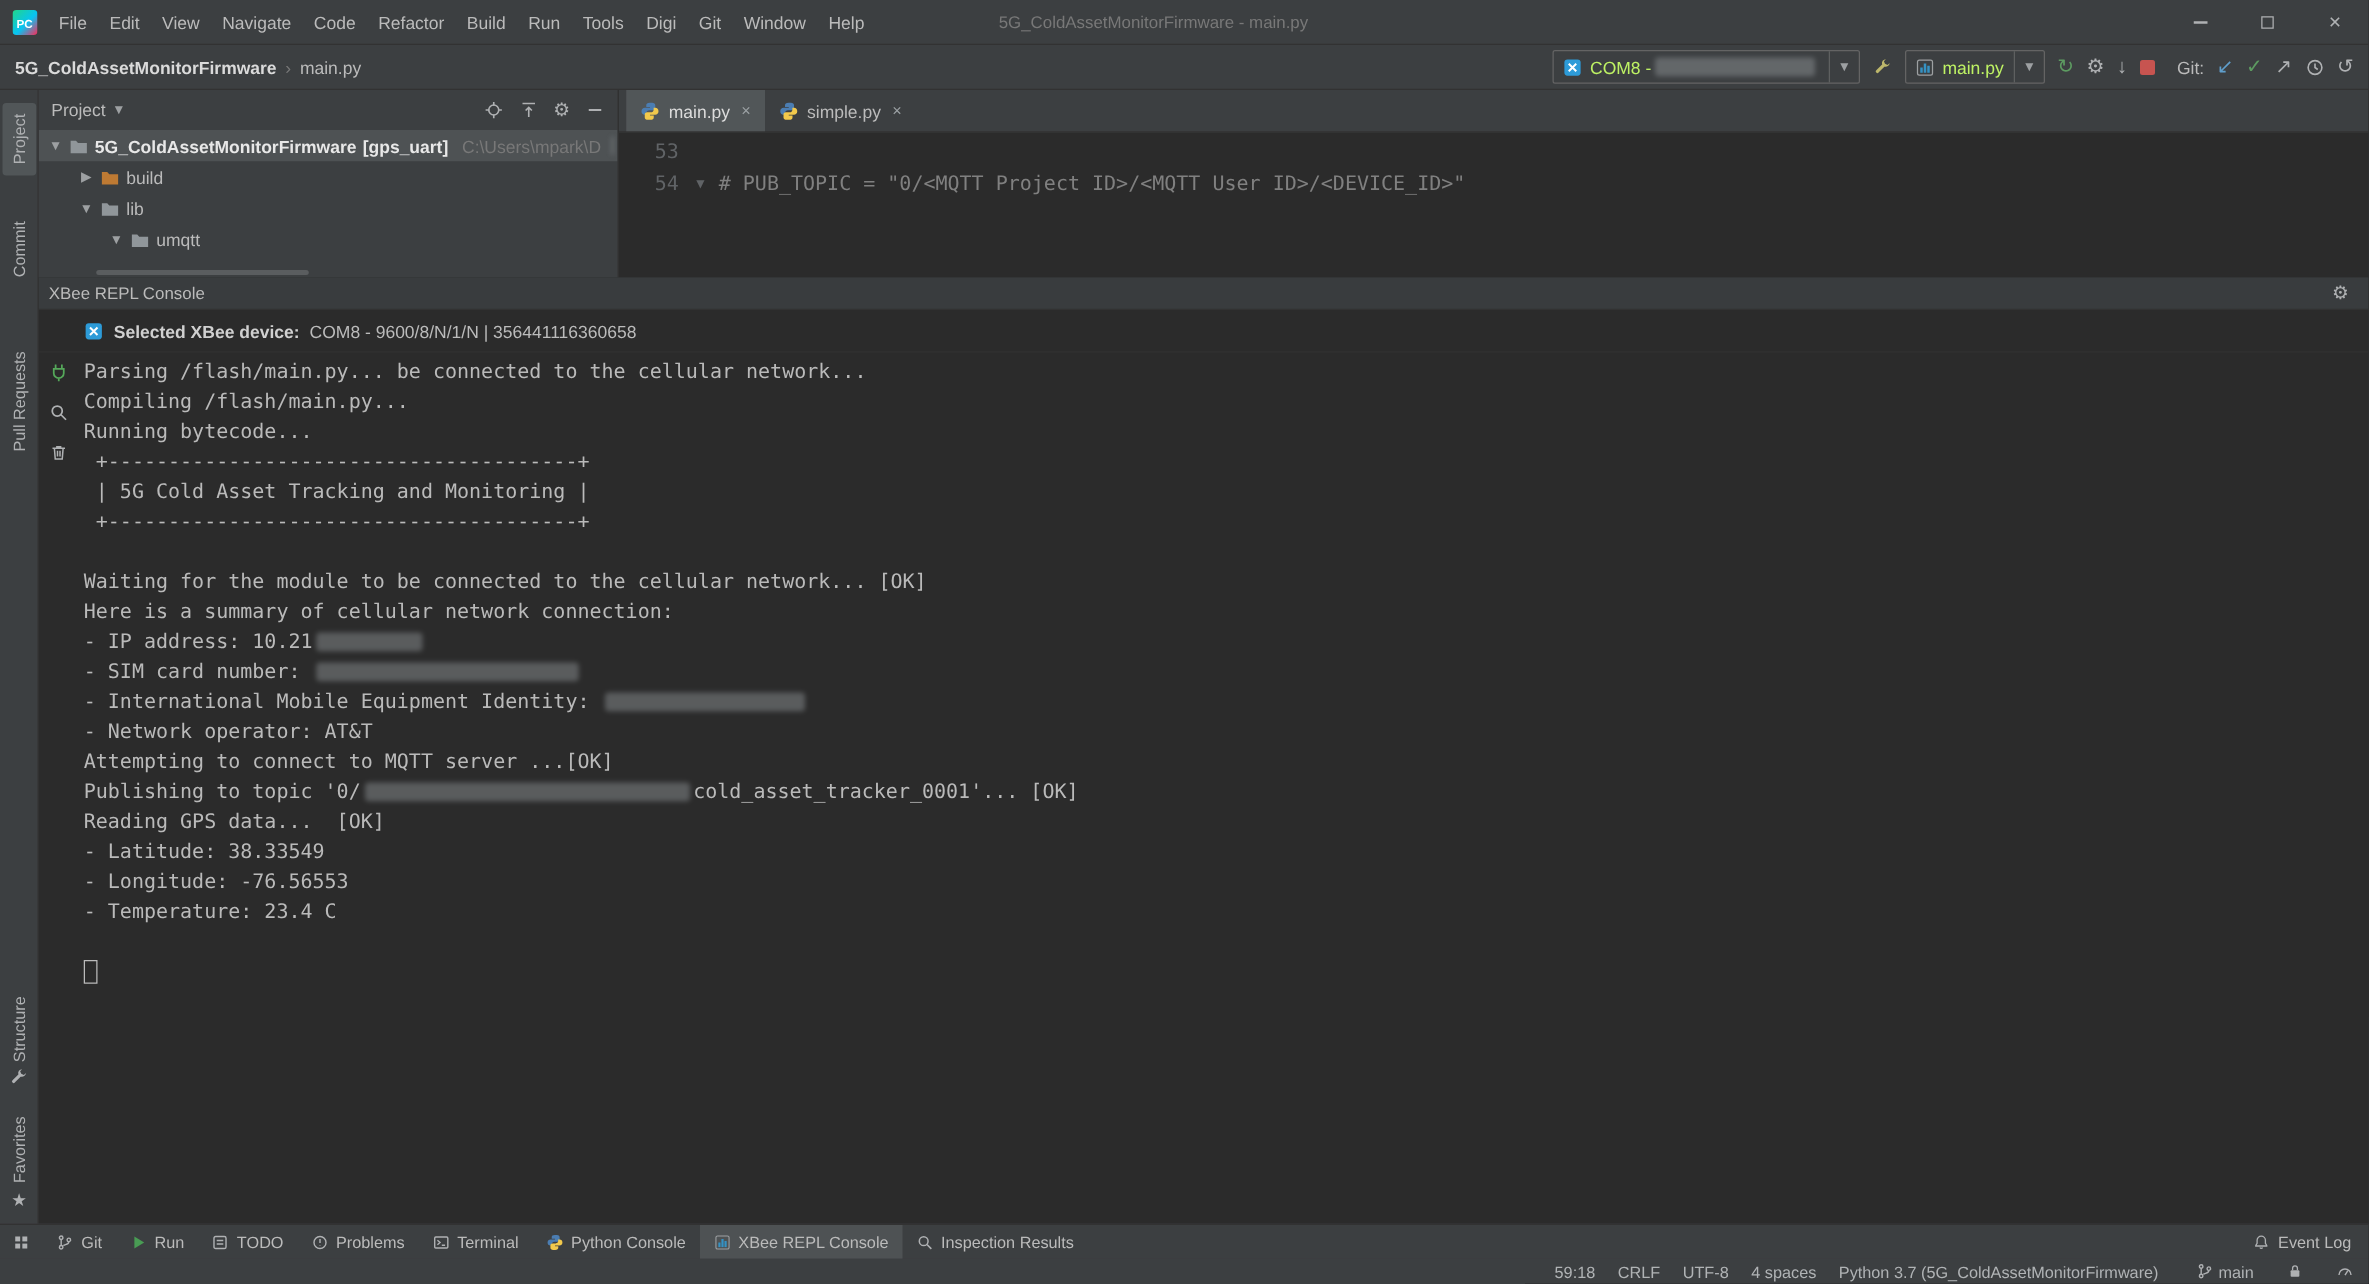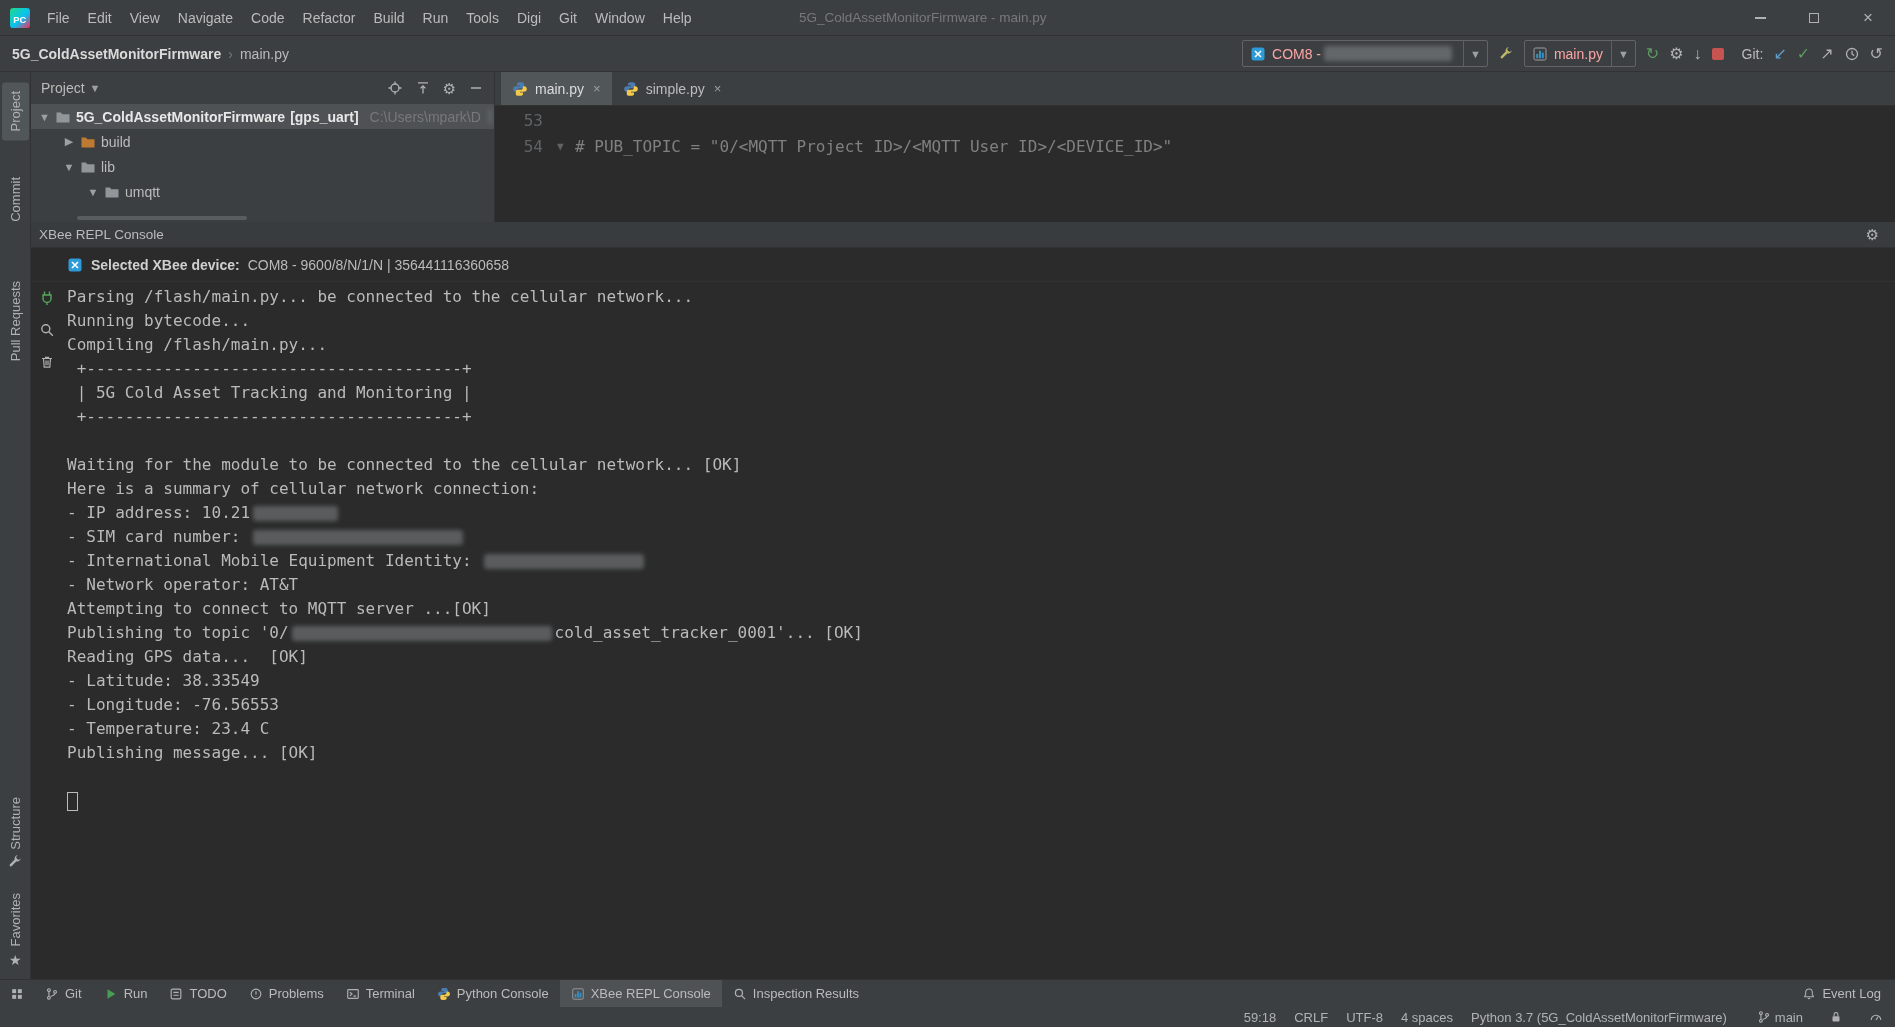--- a/index.html
+++ b/index.html
@@ -37,21 +37,21 @@
   .navbar { position:absolute; top:36px; left:0; right:0; height:36px;
             background:#3c3f41; border-bottom:1px solid #323232;
             display:flex; align-items:center; padding:0 12px; }
   .breadcrumb { display:flex; align-items:center; gap:7px; white-space:nowrap; }
   .crumb-root { color:#dadada; font-weight:bold; }
   .crumb-sep { color:#787878; }
   .crumb { color:#bbbbbb; }
   .navbar-right { margin-left:auto; display:flex; align-items:center; gap:10px; }
   .combo { height:27px; border:1px solid #646464; border-radius:2px;
            display:flex; align-items:center; padding-left:7px; background:#3c3f41; }
-  .combo-label { margin-left:6px; white-space:nowrap; color:#fca5a5; }
+  .combo-label { margin-left:6px; white-space:nowrap; color:#bef264; }
   .combo-arrow { border-left:1px solid #5e6060; margin-left:8px; padding:0 6px;
                  align-self:stretch; display:flex; align-items:center;
                  color:#9da0a2; font-size:11px; }
   .combo-redact { width:128px; }
   .stop-sq { width:12px; height:12px; border-radius:2px; background:#c75450; display:inline-block; }
   .git-label { color:#bbbbbb; margin-left:8px; }
   .nav-glyph { font-size:16px; }
 
   
   .stripe { position:absolute; left:0; top:72px; width:31px; height:907px;
@@ -404,39 +404,38 @@
       <span class="ic">
           <svg viewBox="0 0 16 16">
             <g fill="none" stroke="currentColor" stroke-width="1.2">
               <path d="M3 4.5h10M6.5 4.5v-1.2h3v1.2M4.5 4.5l.7 8.7h5.6l.7-8.7M7 6.6v4.6M9 6.6v4.6"></path>
             </g>
           </svg>
         </span>
     </div>
     <div class="console-output">
         <div class="console-line"><span>Parsing /flash/main.py... be connected to the cellular network...</span></div>
+        <div class="console-line"><span>Compiling /flash/main.py...</span></div>
         <div class="console-line"><span>Running bytecode...</span></div>
-        <div class="console-line"><span>Compiling /flash/main.py...</span></div>
         <div class="console-line"><span> +---------------------------------------+</span></div>
         <div class="console-line"><span> | 5G Cold Asset Tracking and Monitoring |</span></div>
         <div class="console-line"><span> +---------------------------------------+</span></div>
         <div class="console-line"><span></span></div>
         <div class="console-line"><span>Waiting for the module to be connected to the cellular network... [OK]</span></div>
         <div class="console-line"><span>Here is a summary of cellular network connection:</span></div>
         <div class="console-line"><span>- IP address: 10.21</span><span class="redacted" style="width: 85px;"></span></div>
         <div class="console-line"><span>- SIM card number: </span><span class="redacted" style="width: 210px;"></span></div>
         <div class="console-line"><span>- International Mobile Equipment Identity: </span><span class="redacted" style="width: 160px;"></span></div>
         <div class="console-line"><span>- Network operator: AT&amp;T</span></div>
         <div class="console-line"><span>Attempting to connect to MQTT server ...[OK]</span></div>
         <div class="console-line"><span>Publishing to topic '0/</span><span class="redacted" style="width: 260px;"></span><span>cold_asset_tracker_0001'... [OK]</span></div>
         <div class="console-line"><span>Reading GPS data...  [OK]</span></div>
         <div class="console-line"><span>- Latitude: 38.33549</span></div>
         <div class="console-line"><span>- Longitude: -76.56553</span></div>
         <div class="console-line"><span>- Temperature: 23.4 C</span></div>
-        <div class="console-line"><span>Publishing message... [OK]</span></div>
         <div class="console-line"><span></span></div>
         <div class="console-line"><span class="cursor"></span></div>
       </div>
   </div>
 
   <div class="bottom-bar">
     <span class="ic quick">
         <svg viewBox="0 0 16 16">
           <g fill="currentColor">
             <rect x="2.5" y="2.5" width="4.5" height="4.5"></rect>

